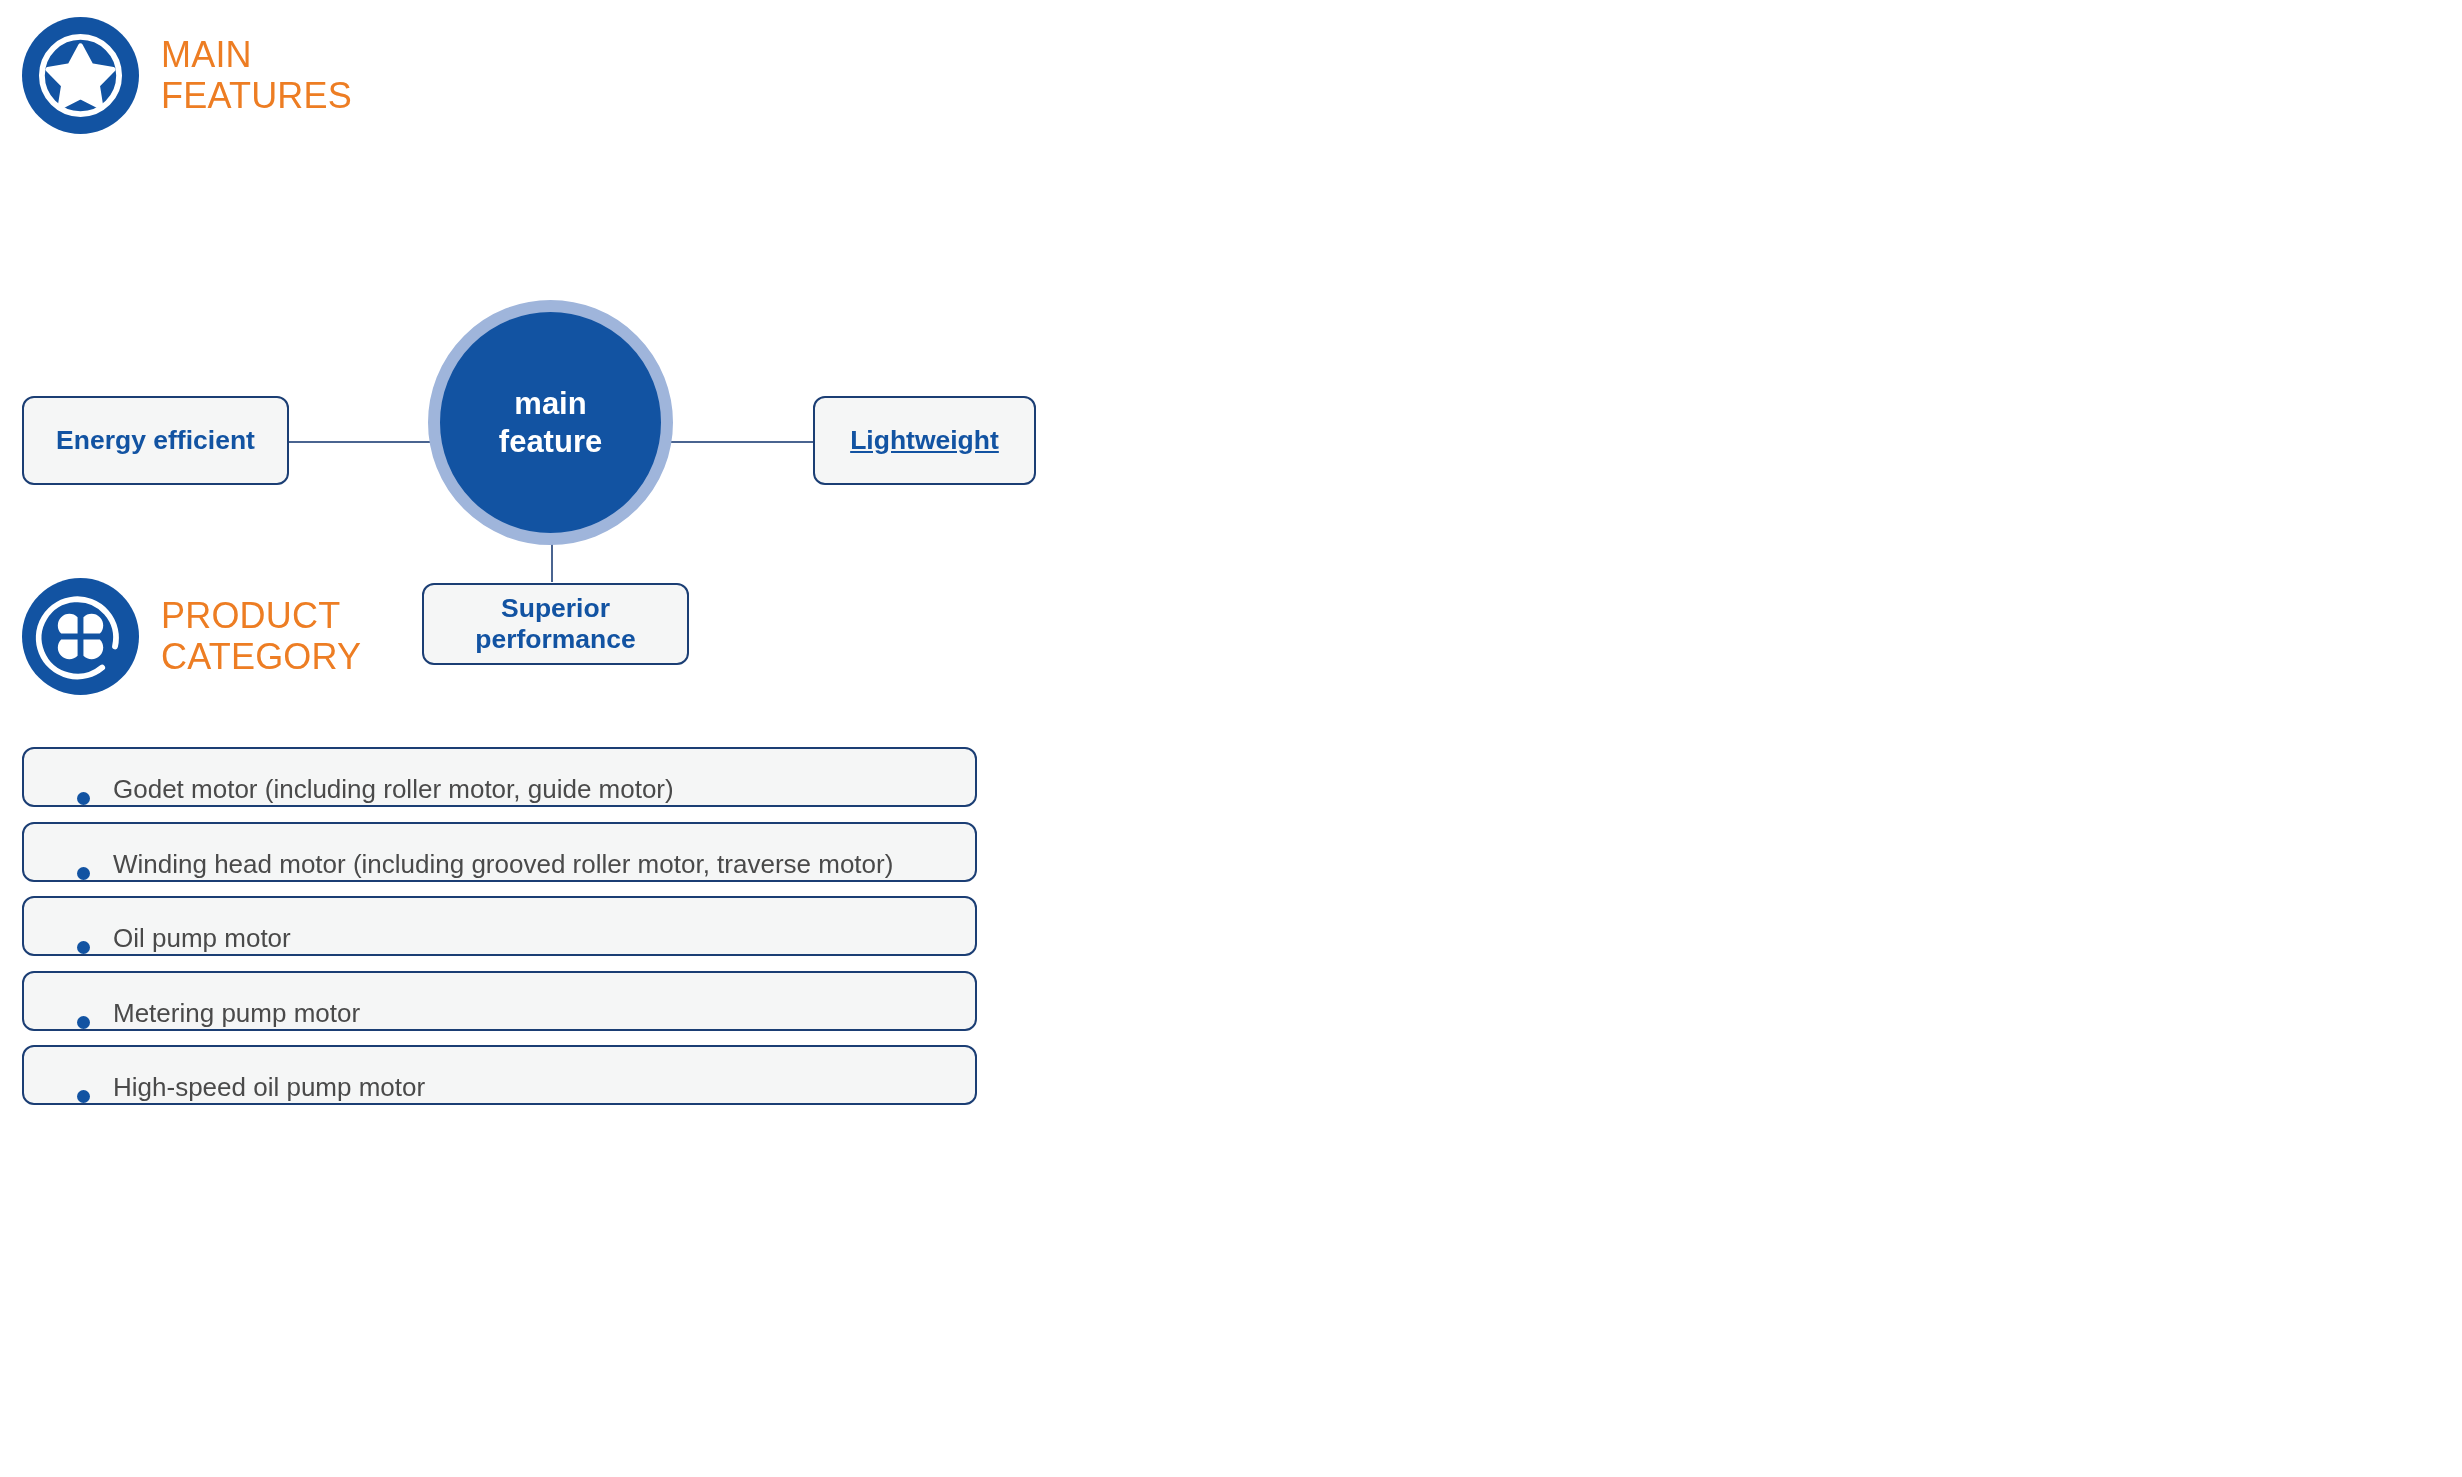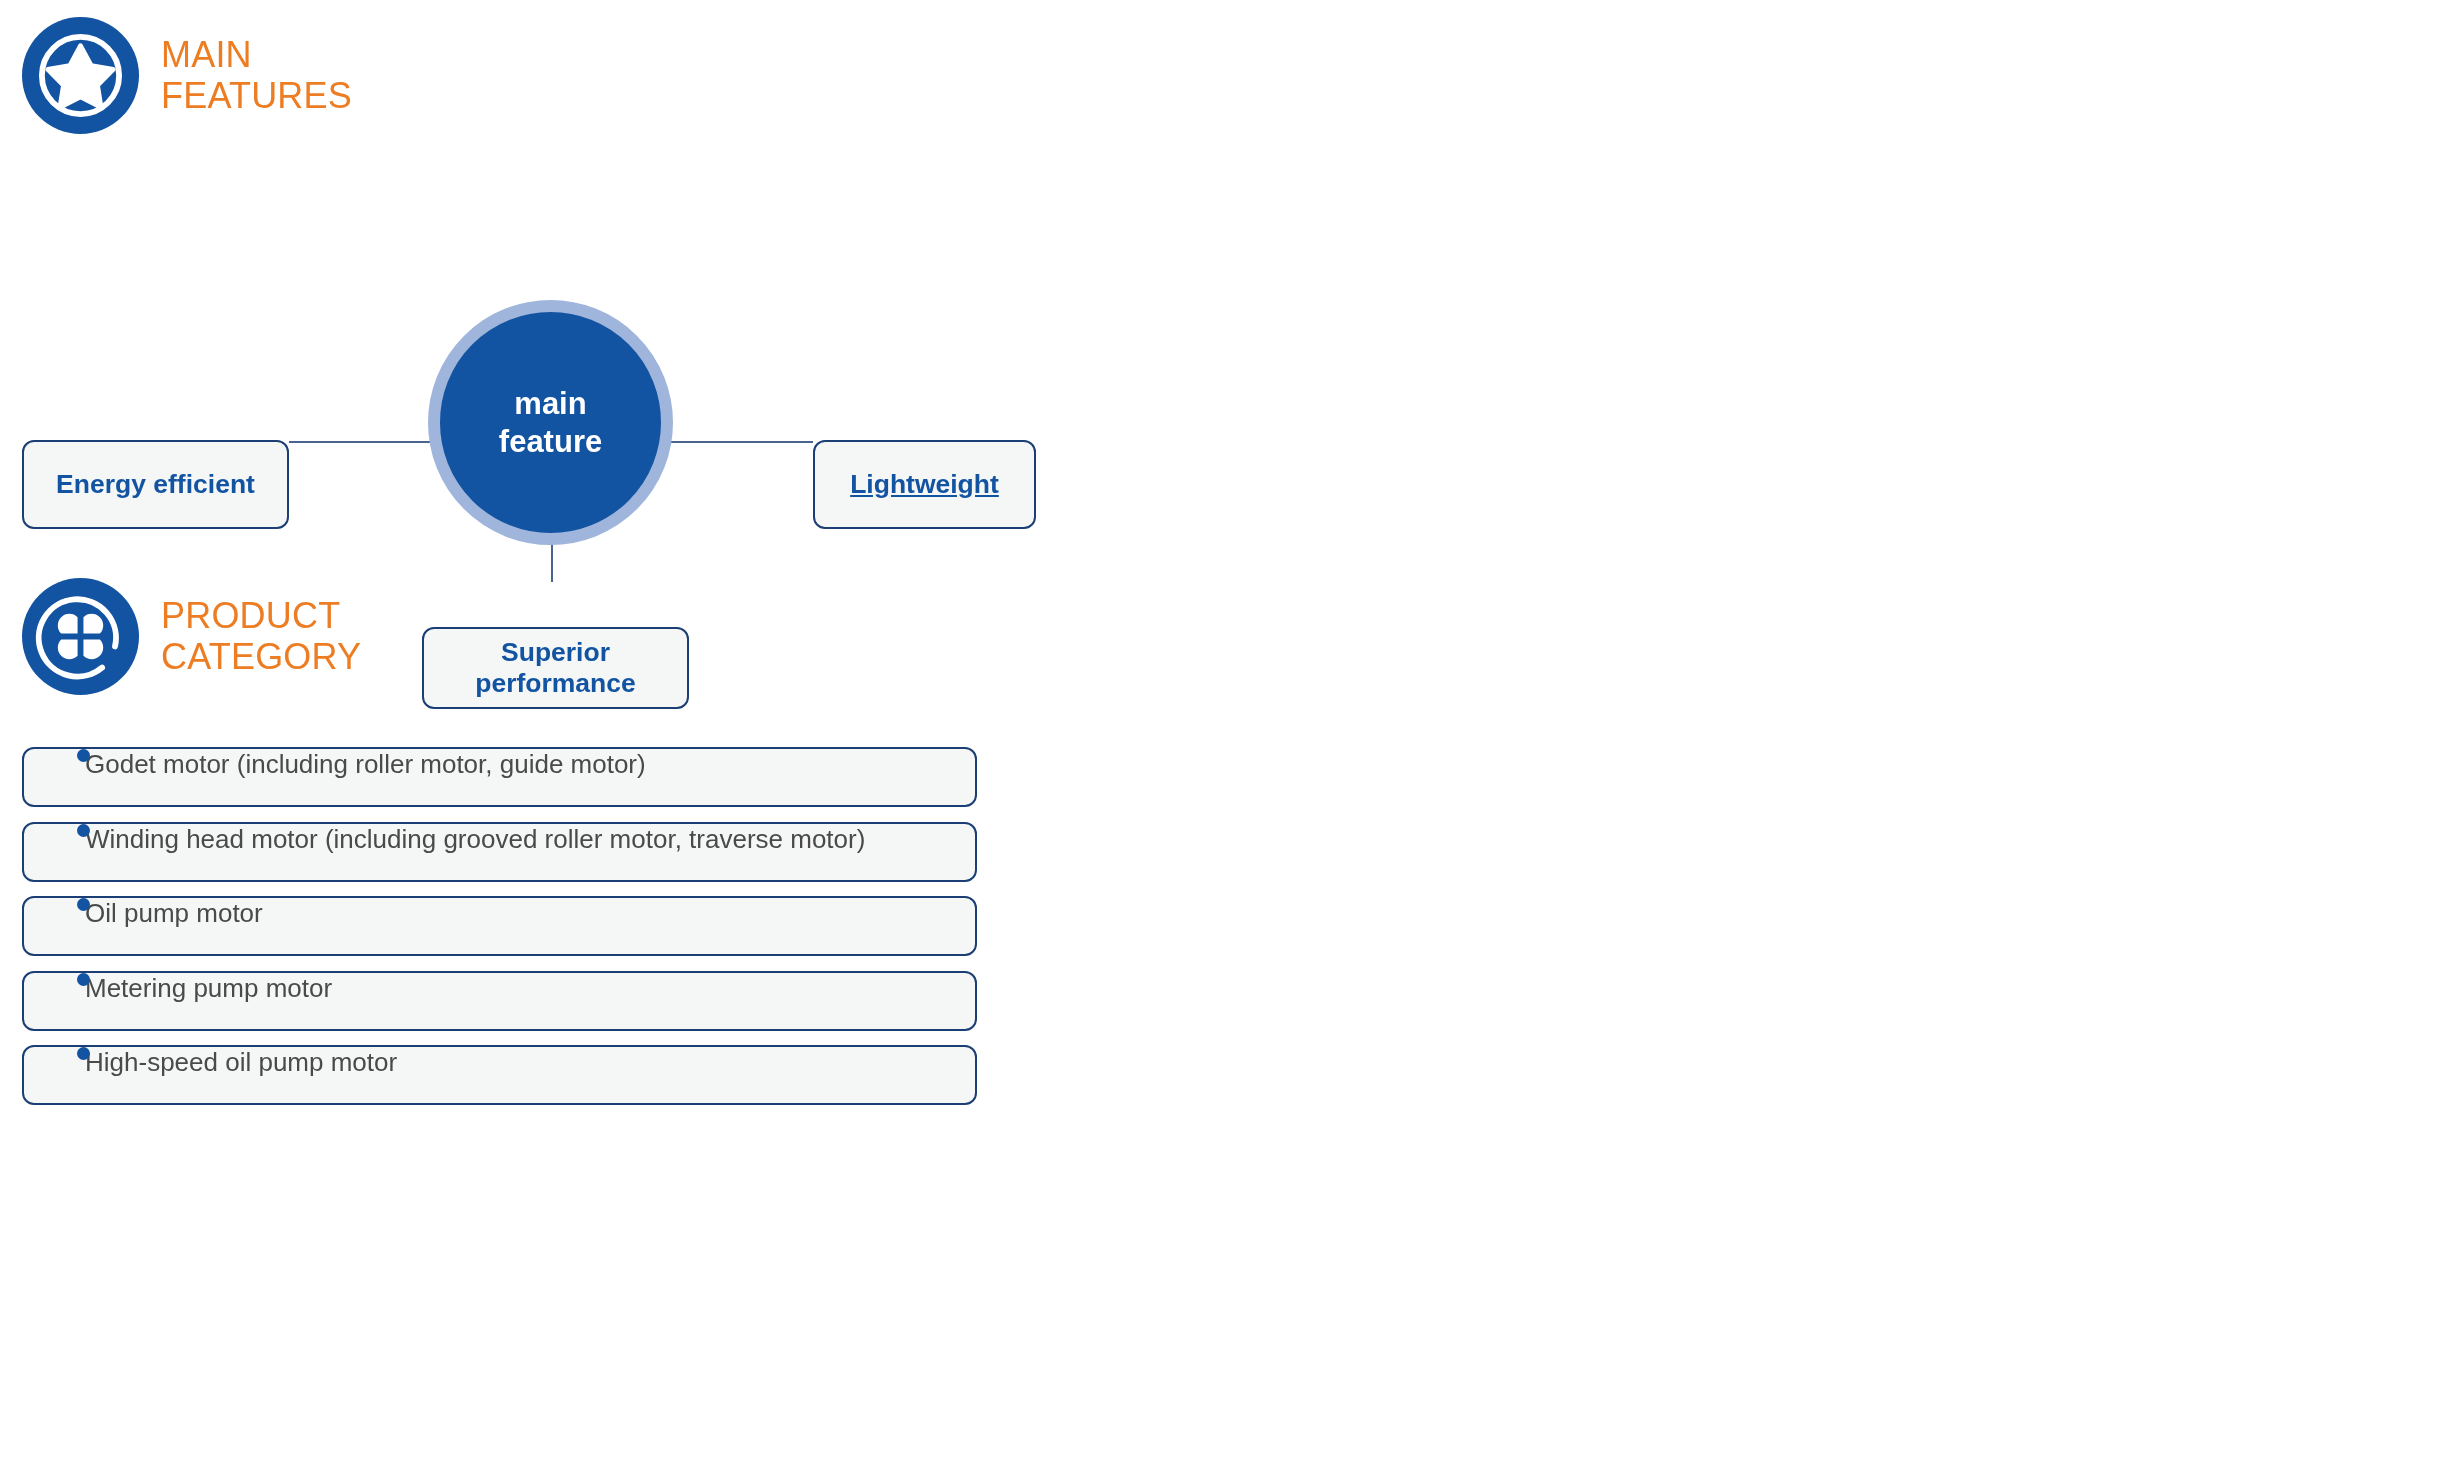--- a/index.html
+++ b/index.html
@@ -66,21 +66,20 @@
     align-items: center;
     justify-content: center;
     text-align: center;
     color: #1253A2;
     font-weight: bold;
     font-size: 26.5px;
     line-height: 1.18;
     box-sizing: border-box;
     white-space: pre-line;
     font-family: "Liberation Sans", sans-serif;
-    margin-top: 44px;
   }
   #node-energy { left: 22px;  top: 250px; width: 267px; height: 89px; }
   #node-light  { left: 813px; top: 250px; width: 223px; height: 89px; text-decoration: underline; }
   #node-super  { left: 422px; top: 437px; width: 267px; height: 82px; }
 
   #node-center {
     position: absolute;
     left: 428px;
     top: 154px;
     width: 245px;
@@ -111,22 +110,22 @@
     flex-direction: column;
     gap: 14.6px;
   }
   .cat-item {
     background: #F5F6F6;
     border: 2.6px solid #1B3E74;
     border-radius: 12px;
     height: 60px;
     box-sizing: border-box;
     display: flex;
-    align-items: flex-start;
-    padding-left: 28px;
+    align-items: flex-end;
+    padding-left: 56px;
     position: relative;
   }
   .cat-bullet {
     position: absolute;
     left: 53px;
     width: 13px;
     height: 13px;
     border-radius: 50%;
     background: #1253A2;
   }

